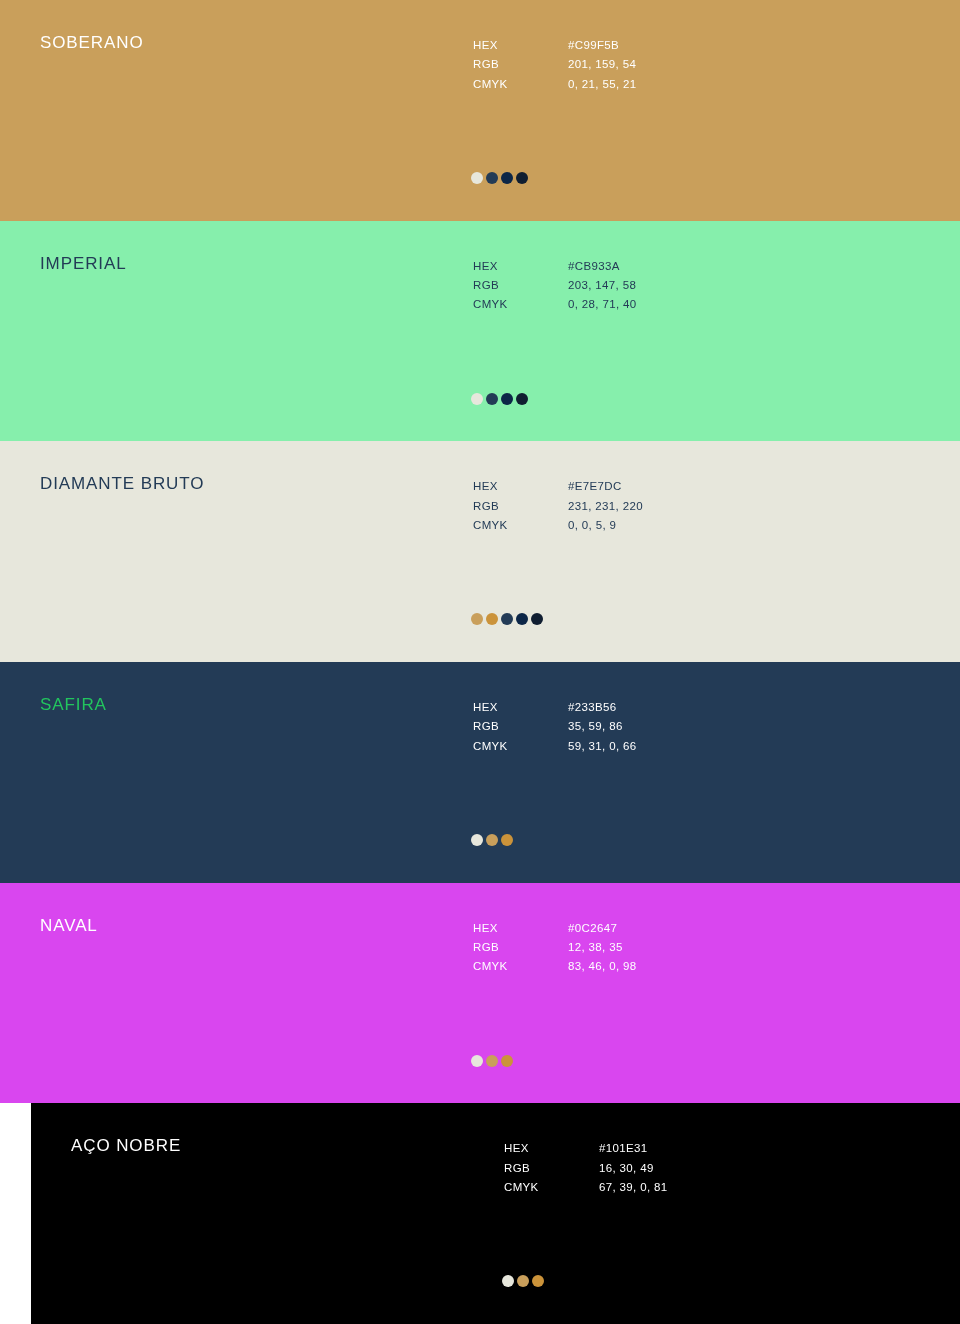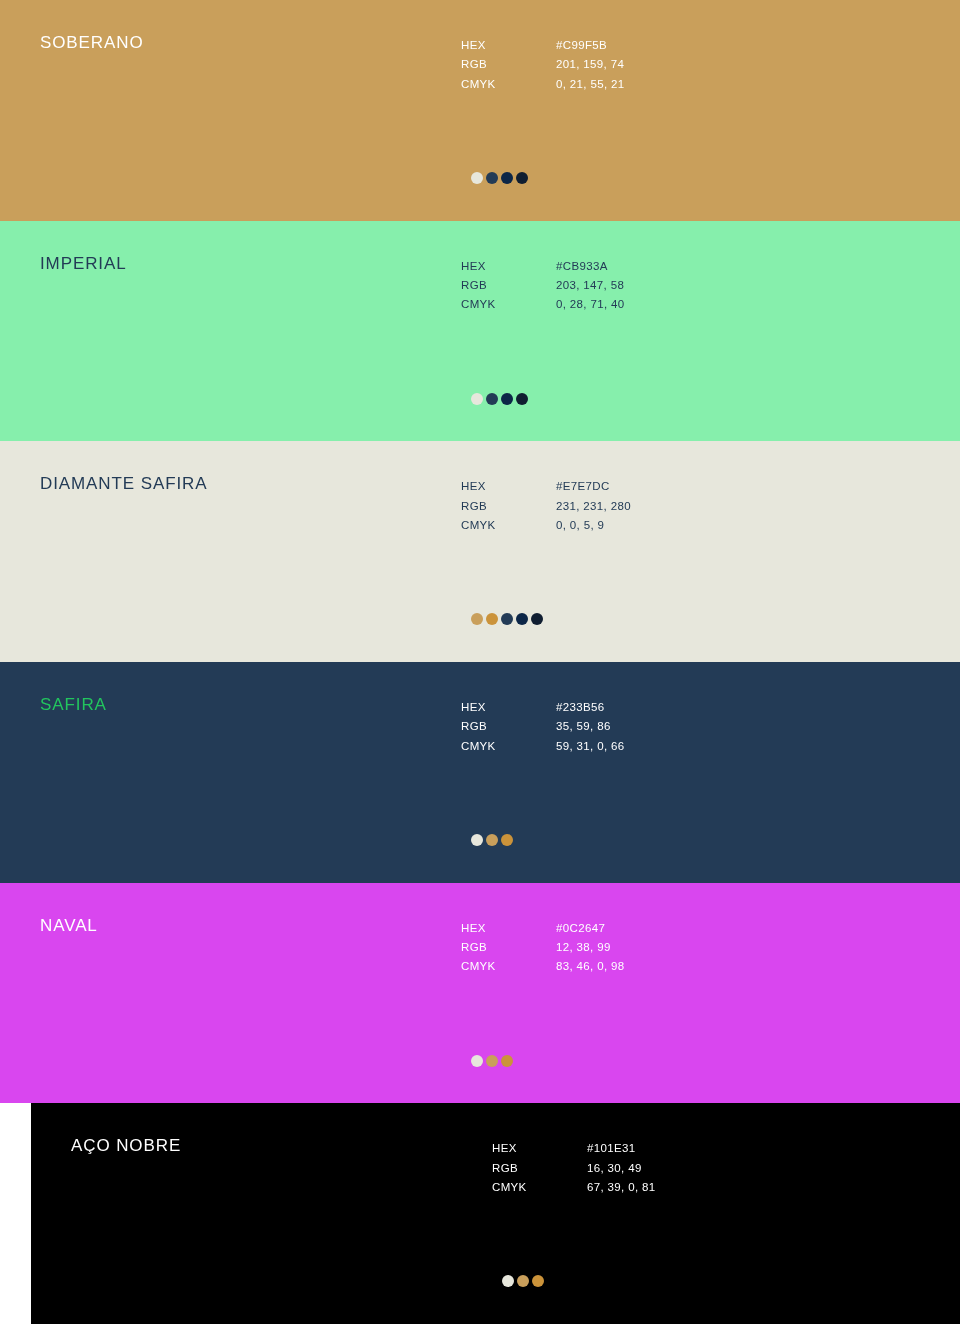--- a/index.html
+++ b/index.html
@@ -22,21 +22,21 @@
     left:40px;
     font-size:17px;
     font-weight:300;
     letter-spacing:0.9px;
     white-space:nowrap;
     line-height:1;
   }
 
   .specs {
     position:absolute;
-    left:461px;
+    left:473px;
     display:grid;
     grid-template-columns:95px auto;
     row-gap:2px;
     font-size:11.5px;
     font-weight:400;
     letter-spacing:0.35px;
     line-height:1.5;
   }
   .spec-label { white-space:nowrap; }
   .spec-value { white-space:nowrap; }
@@ -62,21 +62,21 @@
 </head>
 <body>
 
 <div id="palette">
     <div class="swatch" style="background: rgb(201, 159, 91);">
       <div class="swatch-name" style="color: rgb(255, 255, 255);">SOBERANO</div>
       <div class="specs" style="color: rgb(255, 255, 255);">
         <div class="spec-label">HEX</div>
         <div class="spec-value">#C99F5B</div>
         <div class="spec-label">RGB</div>
-        <div class="spec-value">201, 159, 74</div>
+        <div class="spec-value">201, 159, 54</div>
         <div class="spec-label">CMYK</div>
         <div class="spec-value">0, 21, 55, 21</div>
       </div>
       <div class="dots">
         <span class="dot" style="background: rgb(231, 231, 220);"></span>
         <span class="dot" style="background: rgb(35, 59, 86);"></span>
         <span class="dot" style="background: rgb(12, 38, 71);"></span>
         <span class="dot" style="background: rgb(16, 30, 49);"></span>
       </div>
     </div>
@@ -91,26 +91,26 @@
         <div class="spec-value">0, 28, 71, 40</div>
       </div>
       <div class="dots">
         <span class="dot" style="background: rgb(231, 231, 220);"></span>
         <span class="dot" style="background: rgb(35, 59, 86);"></span>
         <span class="dot" style="background: rgb(12, 38, 71);"></span>
         <span class="dot" style="background: rgb(16, 30, 49);"></span>
       </div>
     </div>
     <div class="swatch" style="background: rgb(231, 231, 220);">
-      <div class="swatch-name" style="color: rgb(35, 59, 86);">DIAMANTE SAFIRA</div>
+      <div class="swatch-name" style="color: rgb(35, 59, 86);">DIAMANTE BRUTO</div>
       <div class="specs" style="color: rgb(35, 59, 86);">
         <div class="spec-label">HEX</div>
         <div class="spec-value">#E7E7DC</div>
         <div class="spec-label">RGB</div>
-        <div class="spec-value">231, 231, 280</div>
+        <div class="spec-value">231, 231, 220</div>
         <div class="spec-label">CMYK</div>
         <div class="spec-value">0, 0, 5, 9</div>
       </div>
       <div class="dots">
         <span class="dot" style="background: rgb(201, 159, 91);"></span>
         <span class="dot" style="background: rgb(203, 147, 58);"></span>
         <span class="dot" style="background: rgb(35, 59, 86);"></span>
         <span class="dot" style="background: rgb(12, 38, 71);"></span>
         <span class="dot" style="background: rgb(16, 30, 49);"></span>
       </div>
@@ -130,21 +130,21 @@
         <span class="dot" style="background: rgb(201, 159, 91);"></span>
         <span class="dot" style="background: rgb(203, 147, 58);"></span>
       </div>
     </div>
     <div class="swatch" style="background: #d946ef;">
       <div class="swatch-name" style="color: rgb(255, 255, 255);">NAVAL</div>
       <div class="specs" style="color: rgb(255, 255, 255);">
         <div class="spec-label">HEX</div>
         <div class="spec-value">#0C2647</div>
         <div class="spec-label">RGB</div>
-        <div class="spec-value">12, 38, 99</div>
+        <div class="spec-value">12, 38, 35</div>
         <div class="spec-label">CMYK</div>
         <div class="spec-value">83, 46, 0, 98</div>
       </div>
       <div class="dots">
         <span class="dot" style="background: rgb(231, 231, 220);"></span>
         <span class="dot" style="background: rgb(201, 159, 91);"></span>
         <span class="dot" style="background: rgb(203, 147, 58);"></span>
       </div>
     </div>
     <div class="swatch" style="background: #000000; margin-left: 31px;">

